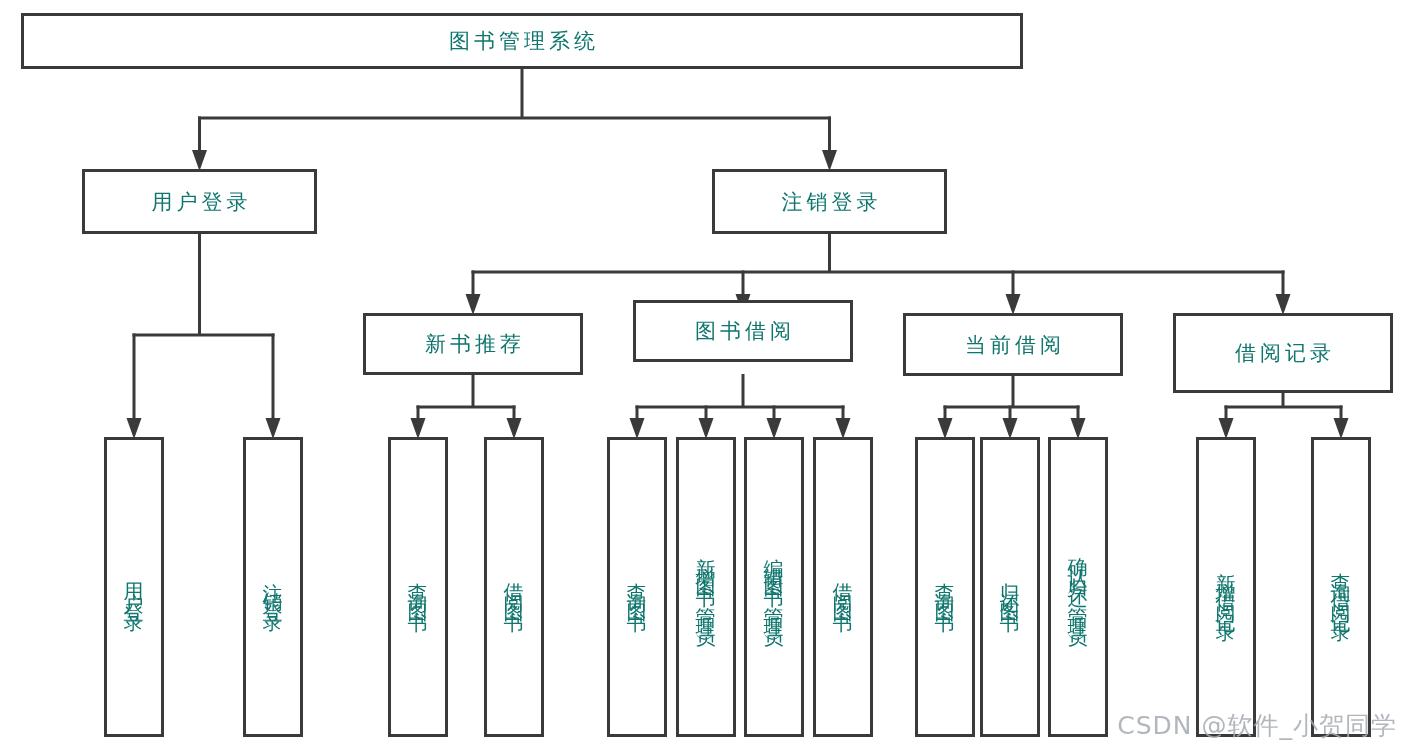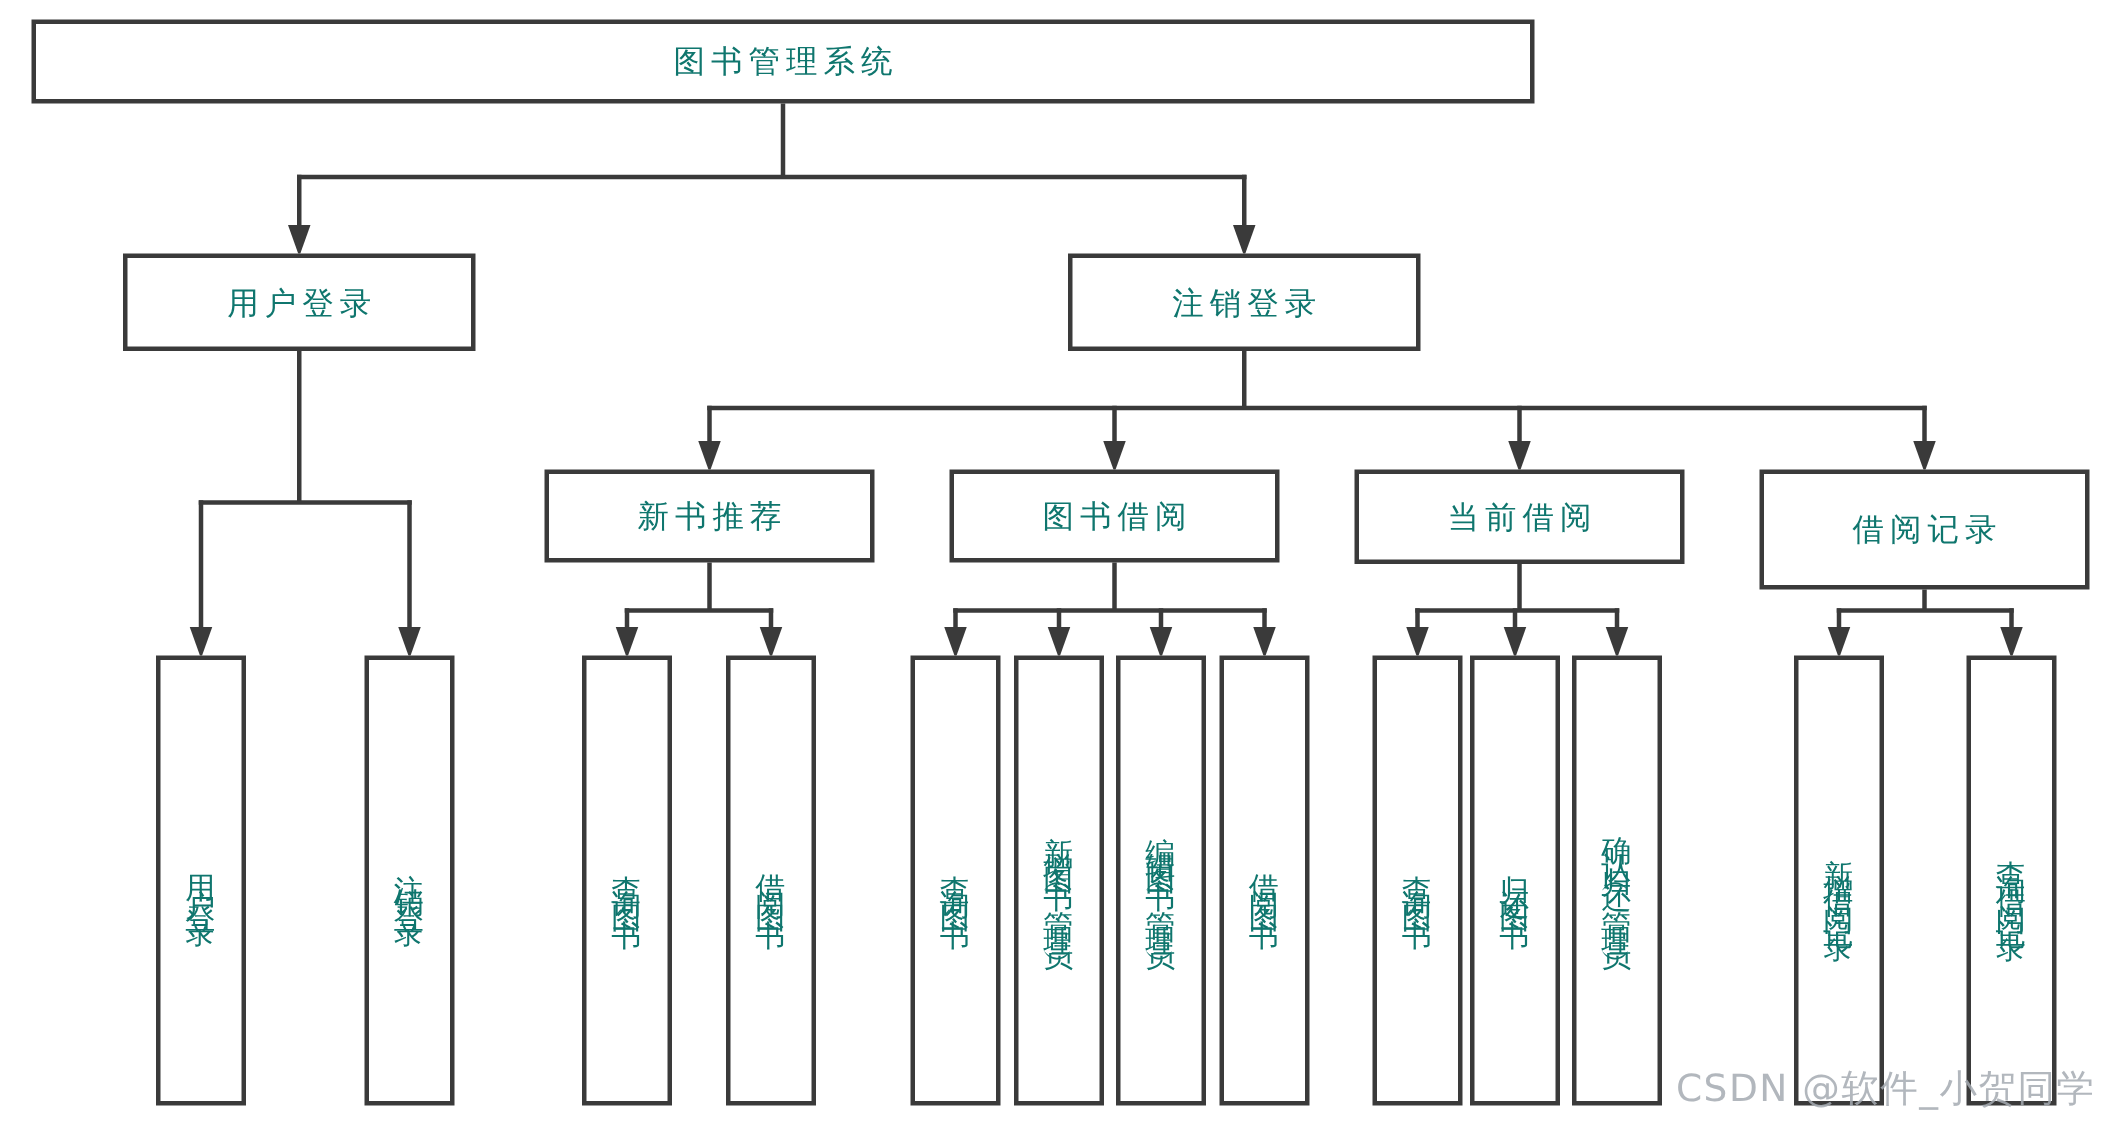--- a/index.html
+++ b/index.html
@@ -124,21 +124,21 @@
       </div>
       <div class="node h" style="left: 82px; top: 169px; width: 235px; height: 65px;">
         <span class="lbl">用户登录</span>
       </div>
       <div class="node h" style="left: 712px; top: 169px; width: 235px; height: 65px;">
         <span class="lbl">注销登录</span>
       </div>
       <div class="node h" style="left: 363px; top: 313px; width: 220px; height: 62px; justify-content: center;">
         <span class="lbl">新书推荐</span>
       </div>
-      <div class="node h" style="left: 633px; top: 313px; width: 220px; height: 62px;">
+      <div class="node h" style="left: 633px; top: 300px; width: 220px; height: 62px;">
         <span class="lbl">图书借阅</span>
       </div>
       <div class="node h" style="left: 903px; top: 313px; width: 220px; height: 63px;">
         <span class="lbl">当前借阅</span>
       </div>
       <div class="node h" style="left: 1173px; top: 313px; width: 220px; height: 80px;">
         <span class="lbl">借阅记录</span>
       </div>
       <div class="node v" style="left: 104px; top: 437px; width: 60px; height: 300px;">
         <span class="lbl">用户登录</span>

